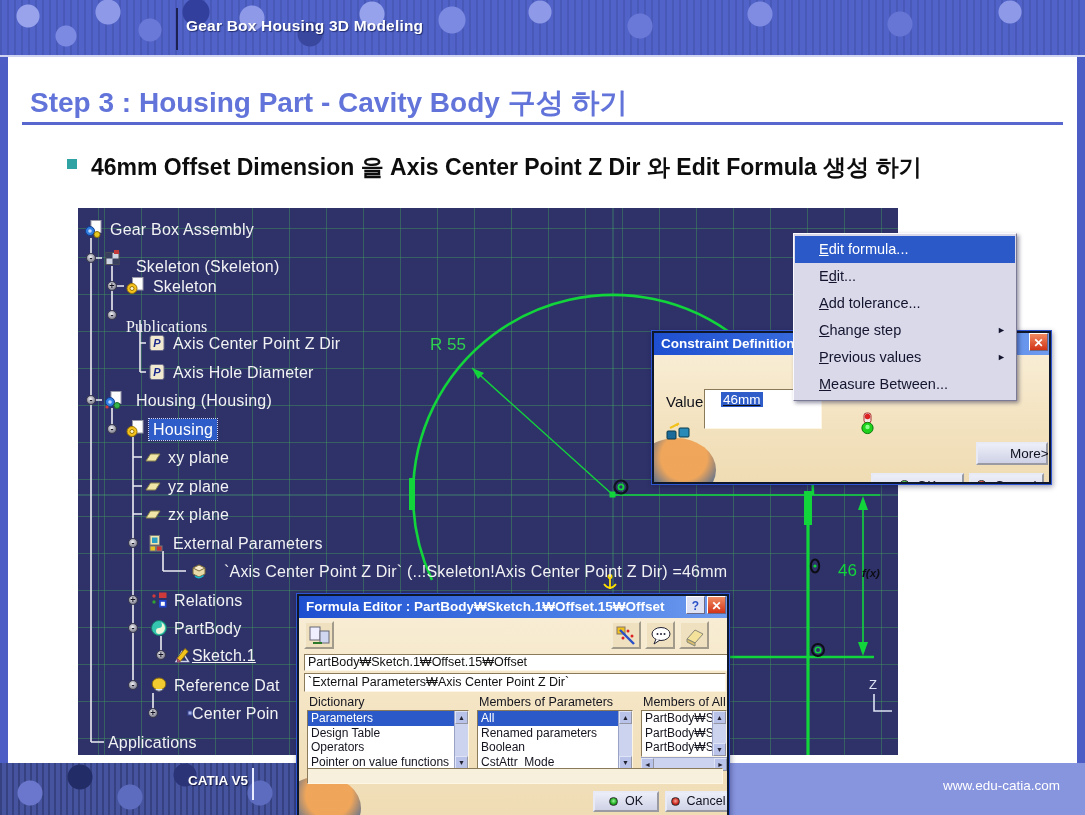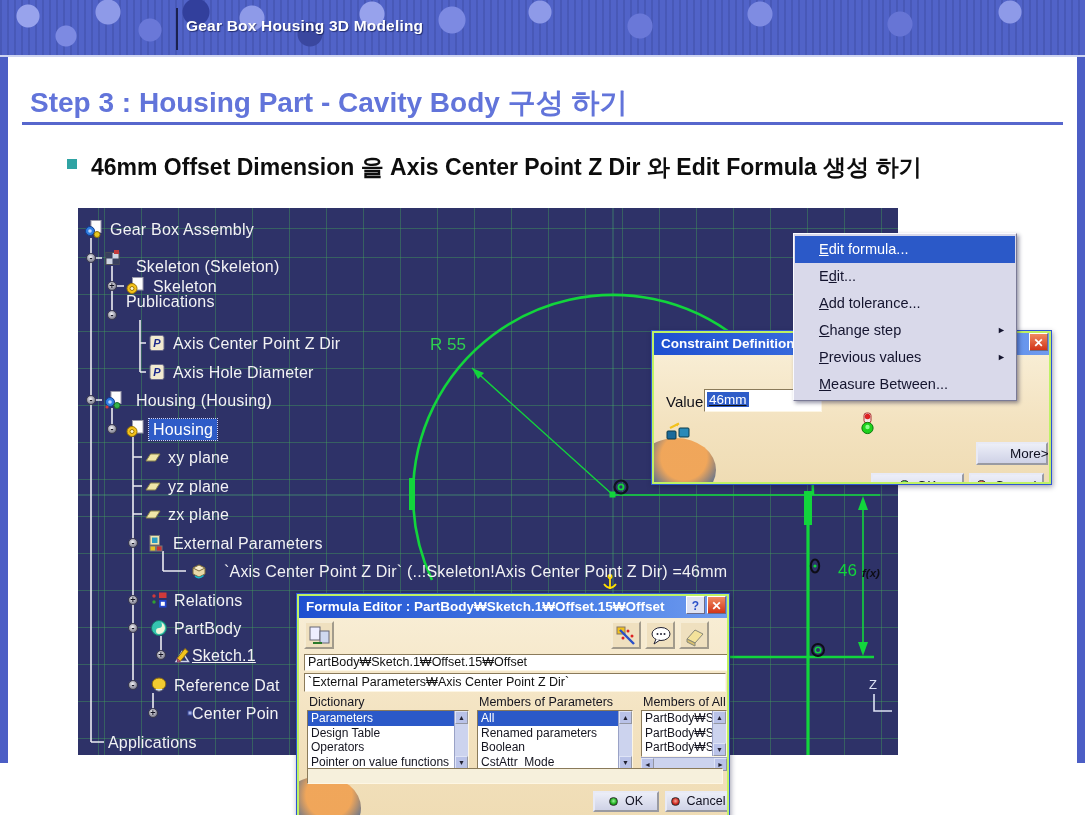--- a/index.html
+++ b/index.html
@@ -77,21 +77,21 @@
   
   .ctx-menu { position:absolute; left:793px; top:233px; width:224px; z-index:8; background:#d9d9ea;
               border:1px solid #7a7a96; border-top-color:#fbfbff; border-left-color:#fbfbff;
               box-shadow:2px 2px 4px rgba(20,20,60,.45); padding:2px 1px; }
   .ctx-item { position:relative; height:27px; line-height:27px; padding-left:24px; font-size:14.5px; color:#14142e;
               white-space:nowrap; }
   .ctx-item.sel { background:#2b59c8; color:#fff; }
   .ctx-arrow { position:absolute; right:9px; top:0; font-size:9px; }
 
   
-  .dlg { position:absolute; background:#bef264; border:1.5px solid #2e55d4;
+  .dlg { position:absolute; background:#0f172a; border:1.5px solid #2e55d4;
          box-shadow:1px 2px 5px rgba(20,20,60,.4); }
   .dlg-body { position:absolute; left:2px; right:2px; bottom:2px; top:24px;
          background:linear-gradient(180deg,#f8edd4 0%, #f3e2bf 55%, #efdcb4 100%); overflow:hidden; }
   .dlg-title { position:absolute; left:2px; right:2px; top:2px; height:22px;
          background:linear-gradient(90deg,#1e4fd0,#4f83e8 70%,#6f9bee); color:#fff; font-weight:bold; font-size:13.5px;
          line-height:22px; padding-left:7px; white-space:nowrap; overflow:hidden; }
   .tbtn { position:absolute; top:2px; width:19px; height:18px; font-size:12px; font-weight:bold; text-align:center;
           line-height:18px; border:1px solid; border-color:#fff #6a6a88 #6a6a88 #fff; }
   .tbtn.x { background:linear-gradient(180deg,#f08a60,#d23418); color:#fff; }
   .tbtn.q { background:#dfe2f2; color:#2a50c8; }
@@ -102,21 +102,21 @@
   .ball { display:inline-block; width:11px; height:11px; border-radius:50%; vertical-align:-1px; margin-right:7px;
           border:1px solid #333; }
   .ball.g { background:radial-gradient(circle at 3.5px 3px,#9cf49c,#18a818 60%,#0a5c0a); }
   .ball.r { background:radial-gradient(circle at 3.5px 3px,#f8a898,#cc2018 60%,#6e0a06); }
   .sunken { background:#fff; border:1.5px solid; border-color:#8a7a5a #fdf6e4 #fdf6e4 #8a7a5a; font-size:12.5px;
             color:#111; white-space:nowrap; overflow:hidden; }
 
   
   #constraint { left:651px; top:330px; width:401px; height:155px; z-index:6; }
   .val-label { position:absolute; left:12px; top:38px; font-size:15px; color:#101018; }
-  .val-input { position:absolute; left:50px; top:34px; width:118px; height:23px; line-height:20px; padding-left:2px; font-size:13.5px;text-decoration:underline; }
+  .val-input { position:absolute; left:50px; top:34px; width:118px; height:40px; line-height:20px; padding-left:16px; font-size:13.5px;text-decoration:underline; }
   .val-sel { background:#2e5cc8; color:#fff; padding:0 2px; }
 
   
   #feditor { left:296px; top:593px; width:434px; height:230px; z-index:9; }
   .fe-toolbtn { position:absolute; width:30px; height:28px; background:#efe0bf; border:2px outset #f6ecd4; }
   .fe-toolbtn svg { margin:2px; }
   .fe-input { position:absolute; left:5px; height:17px; line-height:14px; padding-left:3px; }
   .fe-colhdr { position:absolute; font-size:12.5px; color:#15151f; }
   .fe-list { position:absolute; height:60px; background:#fff; border:1.5px solid; border-color:#8a7a5a #fdf6e4 #fdf6e4 #8a7a5a; overflow:hidden; }
   .lrow { height:14.5px; line-height:14.5px; font-size:12px; color:#14141f; padding-left:3px; white-space:nowrap; }
@@ -198,21 +198,21 @@
           </svg></span>
         <div class="tlabel" style="left: 58px; top: 40px; margin-top: 8px;">Skeleton (Skeleton)</div>
         <div class="handle" style="left: 8px; top: 45px;">-</div>
         <span class="ticon" style="left: 48px; top: 69px;"><svg width="18" height="18">
             <rect x="6.5" y="0.5" width="10.5" height="12.5" fill="#fdfdfd" stroke="#99a"></rect>
             <circle cx="6" cy="11.5" r="5" fill="#f4c21a" stroke="#9b7607"></circle>
             <circle cx="6" cy="11.5" r="2" fill="#fff6cf" stroke="#9b7607"></circle>
           </svg></span>
         <div class="tlabel" style="left: 75px; top: 68px;">Skeleton</div>
         <div class="handle" style="left: 29px; top: 73px;">+</div>
-        <div class="tlabel" style="left: 48px; top: 83px;">Publications</div>
+        <div class="tlabel" style="left: 48px; top: 108px; font-family: Liberation Serif, serif;">Publications</div>
         <div class="handle" style="left: 29px; top: 102px;">-</div>
         <span class="ticon" style="left: 70px; top: 126px;"><svg width="18" height="18">
             <rect x="2" y="1.5" width="14" height="15" rx="2" fill="#f1ead0" stroke="#6a6a8a"></rect>
             <text x="9" y="13" font-size="11" font-weight="bold" font-style="italic" text-anchor="middle" fill="#1c2a8a">P</text>
           </svg></span>
         <div class="tlabel" style="left: 95px; top: 125px;">Axis Center Point Z Dir</div>
         <span class="ticon" style="left: 70px; top: 155px;"><svg width="18" height="18">
             <rect x="2" y="1.5" width="14" height="15" rx="2" fill="#f1ead0" stroke="#6a6a8a"></rect>
             <text x="9" y="13" font-size="11" font-weight="bold" font-style="italic" text-anchor="middle" fill="#1c2a8a">P</text>
           </svg></span>
@@ -414,14 +414,20 @@
           </div>
         </div>
       <div class="fe-input sunken" style="top:150px;left:8px;width:416px;height:16px;background:#f6f0dc;"></div>
       <div class="fe-okrow">
         <div class="cbtn" style="left:294px;top:173px;width:66px;"><span class="ball g" style="width:9px;height:9px;"></span><span>OK</span></div>
         <div class="cbtn" style="left:366px;top:173px;width:66px;"><span class="ball r" style="width:9px;height:9px;"></span><span>Cancel</span></div>
       </div>
     </div>
   </div>
 
+  <div class="bottom-banner">
+    <div class="bottom-pattern"></div>
+    <div class="bottom-brand">CATIA V5</div>
+    <div class="bottom-divider"></div>
+    <div class="bottom-site">www.edu-catia.com</div>
+  </div>
 
 </div>
 
 </body></html>

